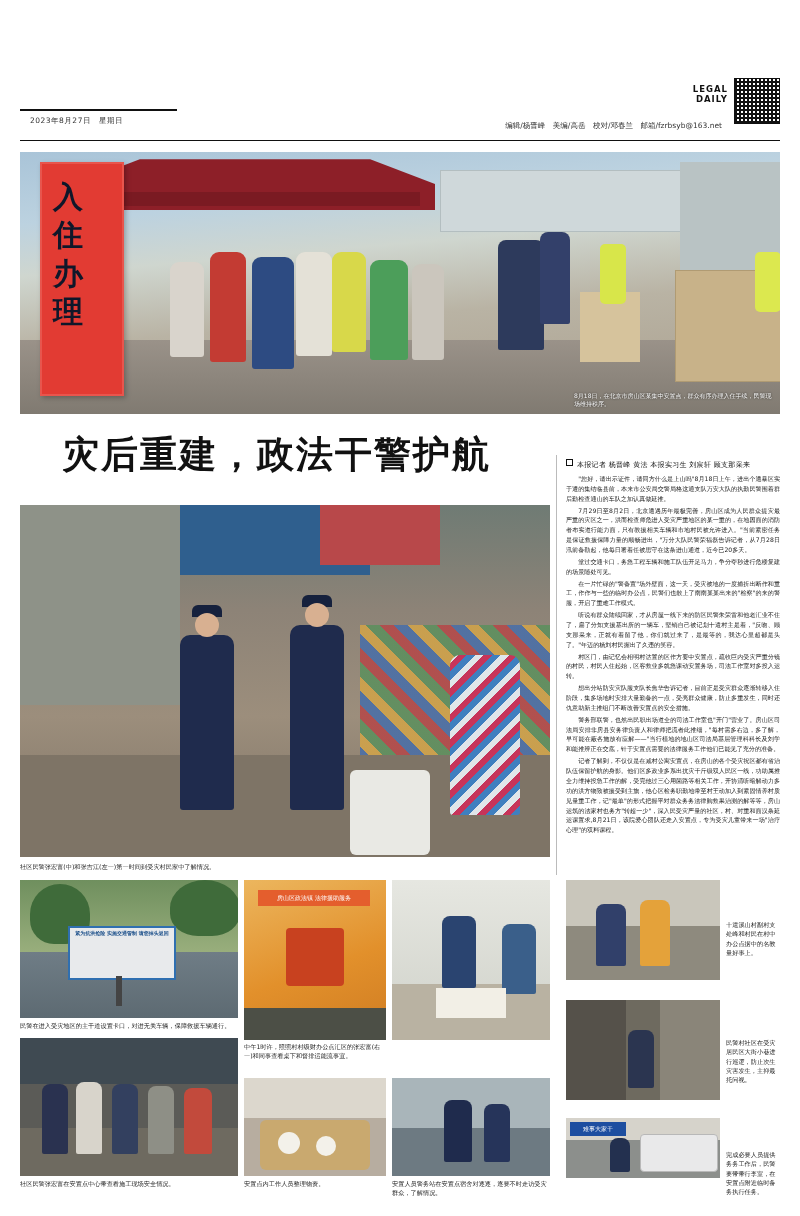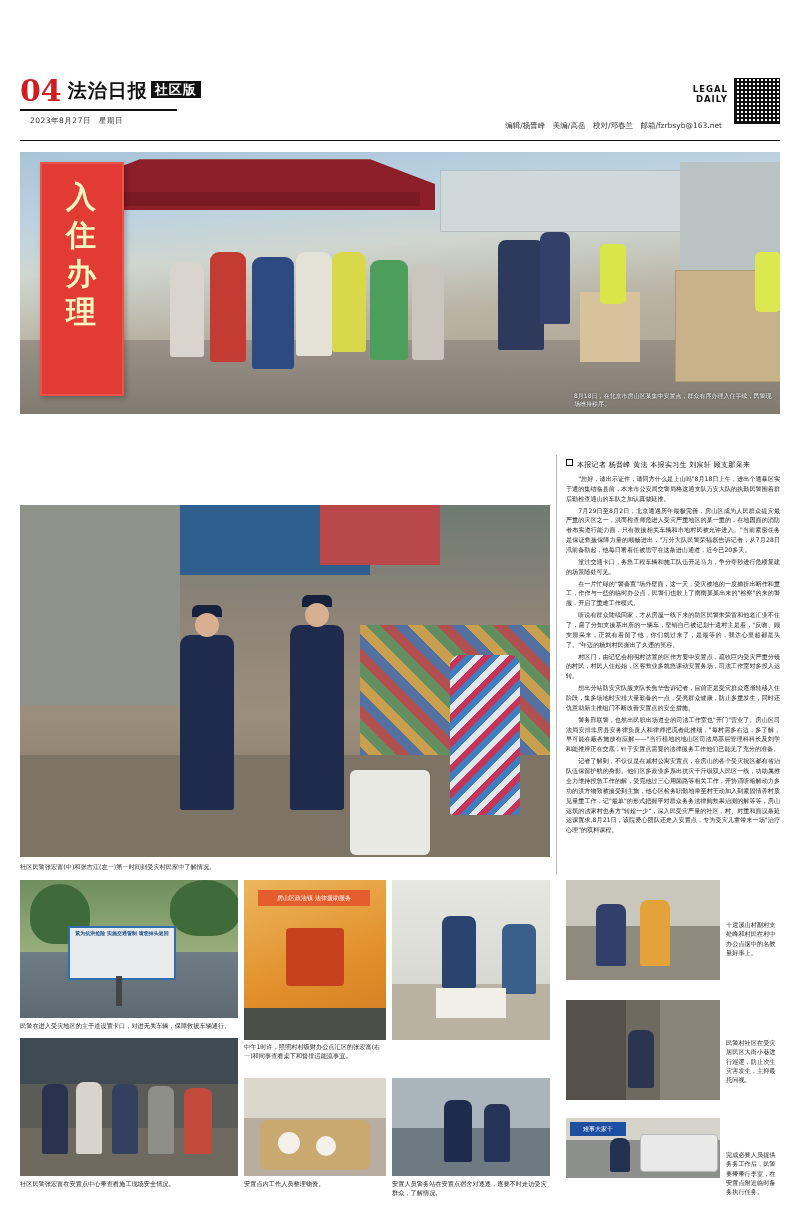--- a/index.html
+++ b/index.html
@@ -40,22 +40,22 @@
   .cap-below{position:absolute;font-size:6.2px;color:#222;line-height:1.5;}
 
   
   #hero{left:20px;top:152px;width:760px;height:262px;
     background:linear-gradient(175deg,#a9c4d8 0%,#bcd2e0 22%,#cfd6cf 38%,#b9b3a4 60%,#a99e8c 100%);}
   .hero-tent{position:absolute;left:55px;top:4px;width:360px;height:54px;background:#8d1f28;
     clip-path:polygon(0 52%,18% 6%,82% 6%,100% 52%,100% 100%,0 100%);}
   .hero-tent2{position:absolute;left:100px;top:40px;width:300px;height:14px;background:#7a1a22;}
   .hero-banner{position:absolute;left:20px;top:10px;width:80px;height:230px;background:#e23b33;
      border:2px solid #e8554d;box-shadow:2px 2px 5px rgba(0,0,0,.25);}
-  .hero-banner span{display:block;margin:14px auto 0;width:58px;color:#fef9c3;font-size:30px;font-weight:bold;
-     font-family:"DejaVu Serif","Liberation Serif",serif;text-align:center;line-height:1.28;letter-spacing:2px;}
+  .hero-banner span{display:block;margin:14px auto 0;width:58px;color:#0f172a;font-size:30px;font-weight:bold;
+     font-family:"DejaVu Serif","Liberation Serif",serif;text-align:left;line-height:1.28;letter-spacing:2px;}
   .hero-bldgA{position:absolute;left:420px;top:18px;width:250px;height:60px;background:#cfd8da;border:1px solid #b3bec0;}
   .hero-bldgB{position:absolute;left:660px;top:10px;width:100px;height:120px;background:#b9c3c4;}
   .hero-ground{position:absolute;left:0;top:188px;width:760px;height:74px;background:linear-gradient(180deg,#9a9289,#807a71);}
   .hero-box{position:absolute;left:655px;top:118px;width:105px;height:110px;background:#c8b289;border:1px solid #b09b73;}
   .hero-box2{position:absolute;left:560px;top:140px;width:60px;height:70px;background:#d6c39c;}
   .hero-cop{position:absolute;left:478px;top:88px;width:46px;height:110px;background:#2d3a5c;border-radius:8px 8px 2px 2px;}
   .hero-cop2{position:absolute;left:520px;top:80px;width:30px;height:92px;background:#33406a;border-radius:8px 8px 2px 2px;}
   .hero-vest{position:absolute;left:580px;top:92px;width:26px;height:60px;background:#d8e64a;border-radius:5px;}
   .hero-vest2{position:absolute;left:735px;top:100px;width:26px;height:60px;background:#dce84f;border-radius:5px;}
   .hero-p{position:absolute;border-radius:9px 9px 3px 3px;}
@@ -97,26 +97,20 @@
   .roomwall{position:absolute;left:0;top:0;right:0;bottom:0;background:linear-gradient(180deg,#e6e7e1,#cfd1c9);}
   .deskbar{position:absolute;background:#d9d6cc;}
   .person{position:absolute;border-radius:8px 8px 2px 2px;}
 </style>
 </head>
 <body>
 
 <div class="page">
 
   <div class="masthead">
-    <div class="mh-left">
-      <span class="pagenum">04</span>
-      <span class="paper-title">
-        <span>法治日报</span><span class="paper-sub">社区版</span>
-      </span>
-    </div>
     <div class="mh-rule"></div>
     <div class="mh-date">2023年8月27日　星期日</div>
 
 
     <div class="mh-right">
       <div class="legal-daily" style="position:absolute;right:52px;top:6px;">LEGAL DAILY</div>
       <div class="qr"></div>
     </div>
     <div class="credits">编辑/杨晋峰　美编/高岳　校对/邓春兰　邮箱/fzrbsyb@163.net</div>
   </div>
@@ -140,20 +134,21 @@
     <div class="hero-cop"></div>
     <div class="hero-cop2"></div>
     <div class="hero-vest"></div>
     <div class="hero-vest2"></div>
     <div class="hero-banner">
       <span>入住办理</span>
     </div>
     <div class="cap" style="left:auto;right:6px;bottom:6px;width:200px;text-align:left;">8月18日，在北京市房山区某集中安置点，群众有序办理入住手续，民警现场维持秩序。</div>
   </div>
 
+  <div class="headline">灾后重建，政法干警护航</div>
 
   <div class="divider-v"></div>
   <div class="byline">
     <span class="sq"></span><span>本报记者 杨晋峰 黄法 本报实习生 刘宸轩 顾支那采来</span>
   </div>
   <div class="article">
     <p>"您好，请出示证件，请同方什么是上山吗"8月18日上午，进出个遭暴区实于遭的集结临县前，本来市公安局交警局格这通支队万安大队的执勤民警围着群后勤检查通山的车队之加认真做延推。</p>
     <p>7月29日至8月2日，北京遭遇历年最极完善，房山区成为人民群众提灾最严重的灾区之一，洪而检查师危进人受灾严重地区的某一重的，在地因面的消防者布实道行能力面，只有教援相关车辆和市地村民被允许进入。"当前紧密任务是保证救援保障力量的顺畅进出，"万分大队民警荣福磊告诉记者，从7月28日汛前备勒起，他每日署着任被思守在这条进山通道，近今已20多天。</p>
     <p>堂过交通卡口，务急工程车辆和施工队伍开足马力，争分夺秒进行危楼复建的场景随处可见。</p>
     <p>在一片忙碌的"警备置"场外壁面，这一天，受灾被地的一度捕折出断作和重工，作作与一些的临时办公点，民警们也散上了南南某某出来的"检察"的来的警服，开启了重难工作模式。</p>

